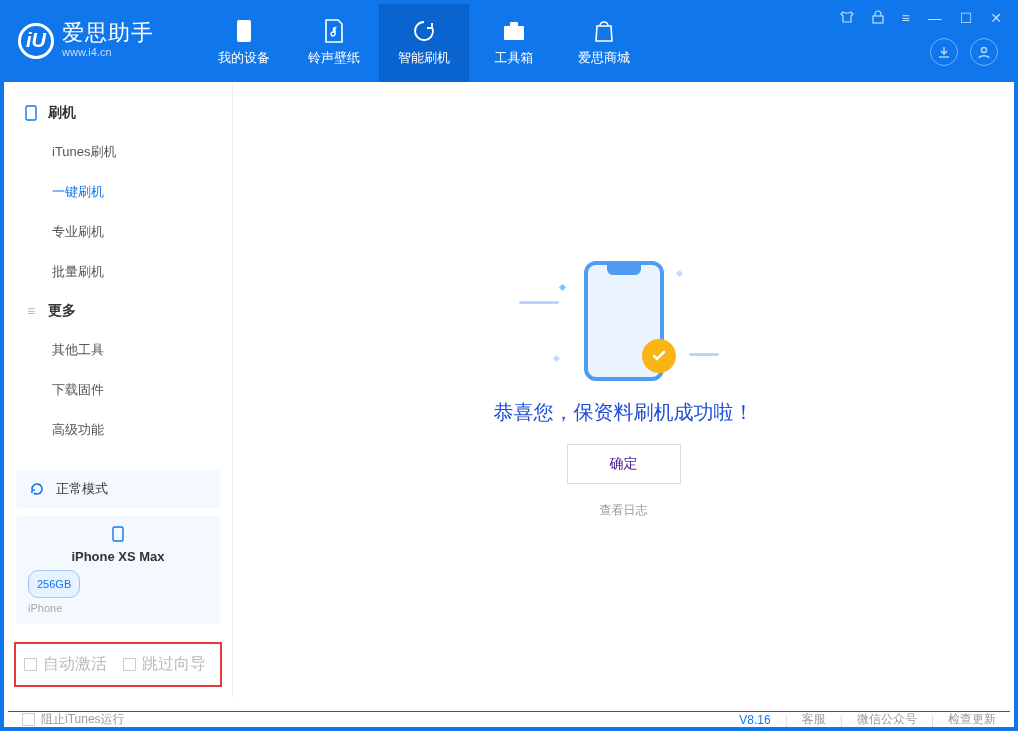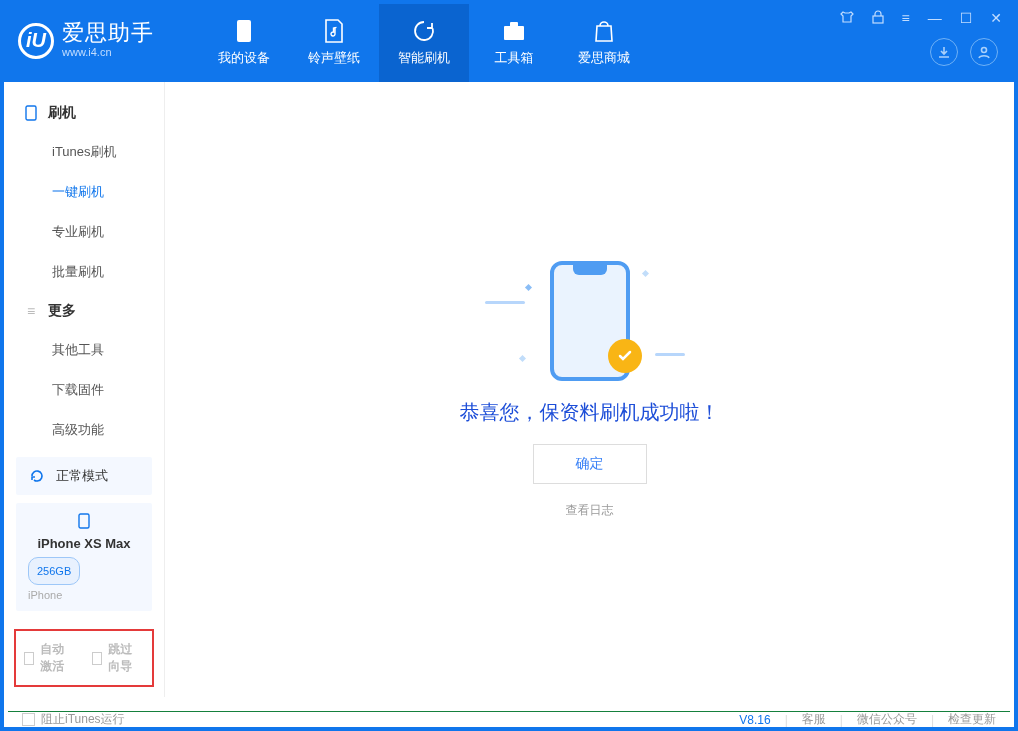--- a/index.html
+++ b/index.html
@@ -15,54 +15,54 @@
 .nav-item { width: 90px; display: flex; flex-direction: column; align-items: center; justify-content: center; font-size: 13px; gap: 6px; cursor: pointer; position: relative; }
 .nav-item.active { background: #0a64d0; }
 .nav-icon { width: 24px; height: 24px; display: flex; align-items: center; justify-content: center; }
 
 .winbtns { position: absolute; right: 8px; top: 4px; display: flex; gap: 10px; font-size: 14px; color: #c2ddff; }
 .winbtns span { cursor: pointer; padding: 2px 4px; }
 .round-btns { position: absolute; right: 16px; top: 34px; display: flex; gap: 12px; }
 .round-btn { width: 28px; height: 28px; border: 1.5px solid #6fb1f6; border-radius: 50%; display: flex; align-items: center; justify-content: center; color: #a9d0fb; cursor: pointer; }
 
 .body-area { display: flex; height: calc(100% - 78px - 30px); }
-.sidebar { width: 161px; border-right: 1px solid #eee; display: flex; flex-direction: column; }
+.sidebar { width: 229px; border-right: 1px solid #eee; display: flex; flex-direction: column; }
 .side-content { flex: 1; overflow: auto; padding-top: 12px; }
 .group-header { display: flex; align-items: center; gap: 10px; padding: 10px 20px; font-size: 14px; color: #333; font-weight: 600; }
 .group-header .gicon { width: 14px; height: 14px; display: flex; align-items: center; justify-content: center; color: #1076ec; }
 .side-item { padding: 11px 20px 11px 48px; font-size: 13px; color: #555; cursor: pointer; }
 .side-item.active { color: #1076ec; }
 
 .device-panel { padding: 10px 12px; }
 .dev-row { background: #f4f8ff; border-radius: 2px; padding: 10px 12px; margin-bottom: 8px; display: flex; align-items: center; gap: 10px; font-size: 13px; color: #333; cursor: pointer; }
 .dev-row .dicon { width: 18px; height: 18px; color: #1076ec; display: flex; align-items: center; justify-content: center; }
 .dev-detail { background: #f4f8ff; border-radius: 2px; padding: 10px 12px; }
 .dev-name { font-size: 13px; font-weight: 600; color: #333; display: flex; align-items: center; gap: 4px; flex-direction: column; }
 .dev-badge { display: inline-block; margin-top: 6px; font-size: 11px; color: #1076ec; border: 1px solid #9dc7f8; background: #e8f1fe; border-radius: 10px; padding: 7px 8px; }
 .dev-sub { font-size: 11px; color: #aaa; margin-top: 4px; }
 
 .optbox { border: 2px solid #e43a3a; margin: 8px 10px 10px 10px; padding: 10px 8px; display: flex; gap: 16px; }
-.opt { display: flex; align-items: center; gap: 6px; font-size: 12px; color: #bbb; font-weight: bold; }
+.opt { display: flex; align-items: center; gap: 6px; font-size: 16px; color: #bbb; }
 .cb { width: 13px; height: 13px; border: 1px solid #ccc; background: #fff; }
 
 .main { flex: 1; position: relative; display: flex; flex-direction: column; align-items: center; justify-content: center; gap: 18px; }
 .phone-illus { position: relative; width: 80px; height: 120px; }
 .phone-body { position: absolute; inset: 0; border: 4px solid #4f9cf2; border-radius: 12px; background: #eaf3fe; }
 .phone-notch { position: absolute; top: 4px; left: 50%; transform: translateX(-50%); width: 34px; height: 10px; background: #4f9cf2; border-radius: 0 0 6px 6px; }
 .check-badge { position: absolute; right: -12px; bottom: 8px; width: 34px; height: 34px; background: #f9b515; border-radius: 50%; display: flex; align-items: center; justify-content: center; color: #fff; }
 .sparkle { position: absolute; background: #b7d6fb; }
 .sp1 { width: 40px; height: 3px; top: 40px; left: -65px; border-radius: 2px; }
 .sp2 { width: 30px; height: 3px; top: 92px; right: -55px; border-radius: 2px; }
 .dot { position: absolute; width: 5px; height: 5px; background: #8abdf6; transform: rotate(45deg); }
 .d1 { top: 24px; left: -24px; }
 .d2 { top: 10px; right: -18px; background: #c1ddfa; }
 .d3 { bottom: 20px; left: -30px; background: #c1ddfa; }
 
 .success-text { font-size: 20px; color: #1d4ed8; font-weight: 500; }
-.ok-btn { border: 1px solid #ddd; background: #fff; padding: 10px 42px; font-size: 14px; color: #3b82f6; cursor: pointer; }
+.ok-btn { border: 1px solid #ddd; background: #fff; padding: 10px 42px; font-size: 14px; color: #4c1d95; cursor: pointer; }
 .log-link { font-size: 12px; color: #999; cursor: pointer; }
 
 .statusbar { position: absolute; bottom: 0; left: 4px; right: 4px; height: 16px; border-top: 1px solid #15803d; display: flex; align-items: center; padding: 0 14px; font-size: 12px; color: #999; background: #fff; }
 .statusbar .left { display: flex; align-items: center; gap: 6px; }
 .statusbar .right { margin-left: auto; display: flex; align-items: center; gap: 14px; }
 .statusbar .sep { color: #ddd; }
 .status-link { cursor: pointer; color: #999; }
 .ver { color: #1076ec; }
 </style>
 </head>

